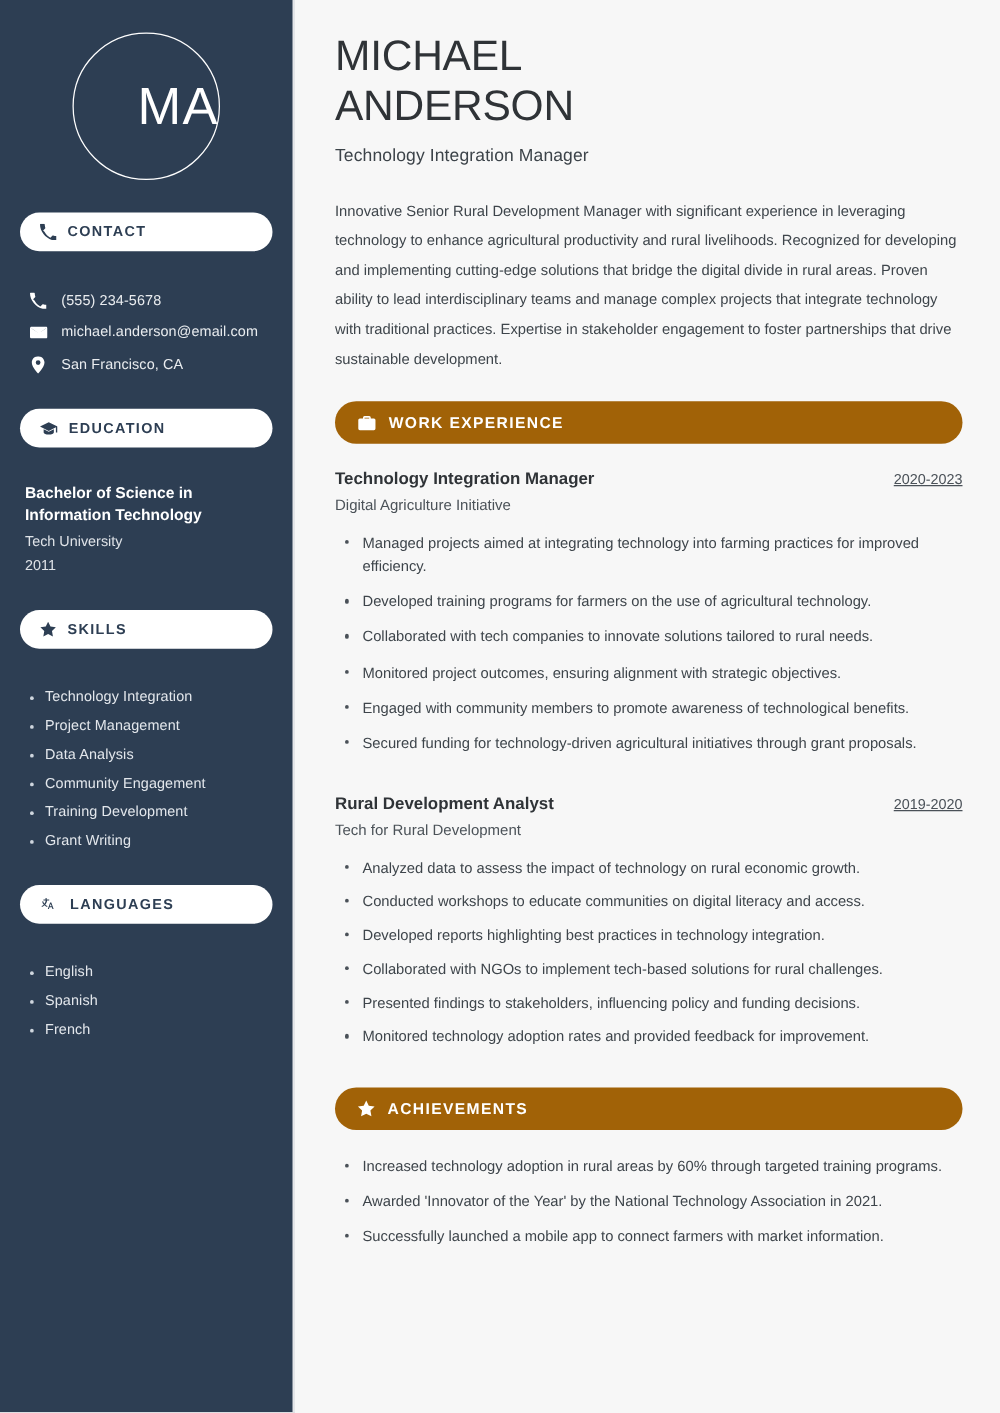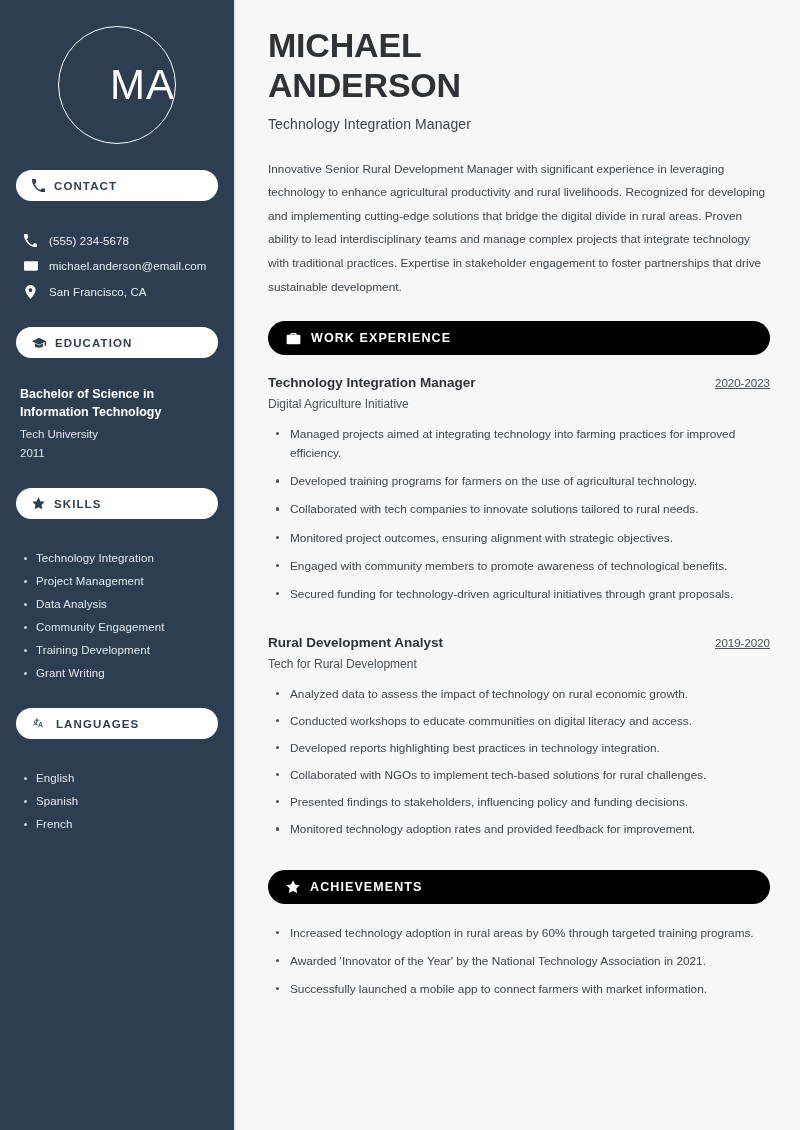--- a/index.html
+++ b/index.html
@@ -127,42 +127,42 @@
 
   
   .main {
     flex: 1;
     padding: 26px 30px 30px 32px;
     background: #f7f7f7;
   }
 
   .name {
     font-size: 34px;
-    font-weight: bold;
+    font-weight: normal;
     color: #2f3337;
     line-height: 1.17;
     letter-spacing: -0.2px;
     margin-bottom: 10px;
   }
   .job-title {
     font-size: 14px;
     color: #3c4349;
     margin-bottom: 26px;
     letter-spacing: 0.1px;
   }
   .summary {
     font-size: 11.8px;
     line-height: 2.0;
     color: #3e454b;
     margin-bottom: 22px;
   }
 
   
   .pill-dark {
-    background: #000000;
+    background: #a16207;
     color: #ffffff;
     border-radius: 999px;
     height: 34px;
     display: flex;
     align-items: center;
     gap: 10px;
     padding: 0 18px;
     margin-bottom: 20px;
   }
   .pill-dark .pill-label {

